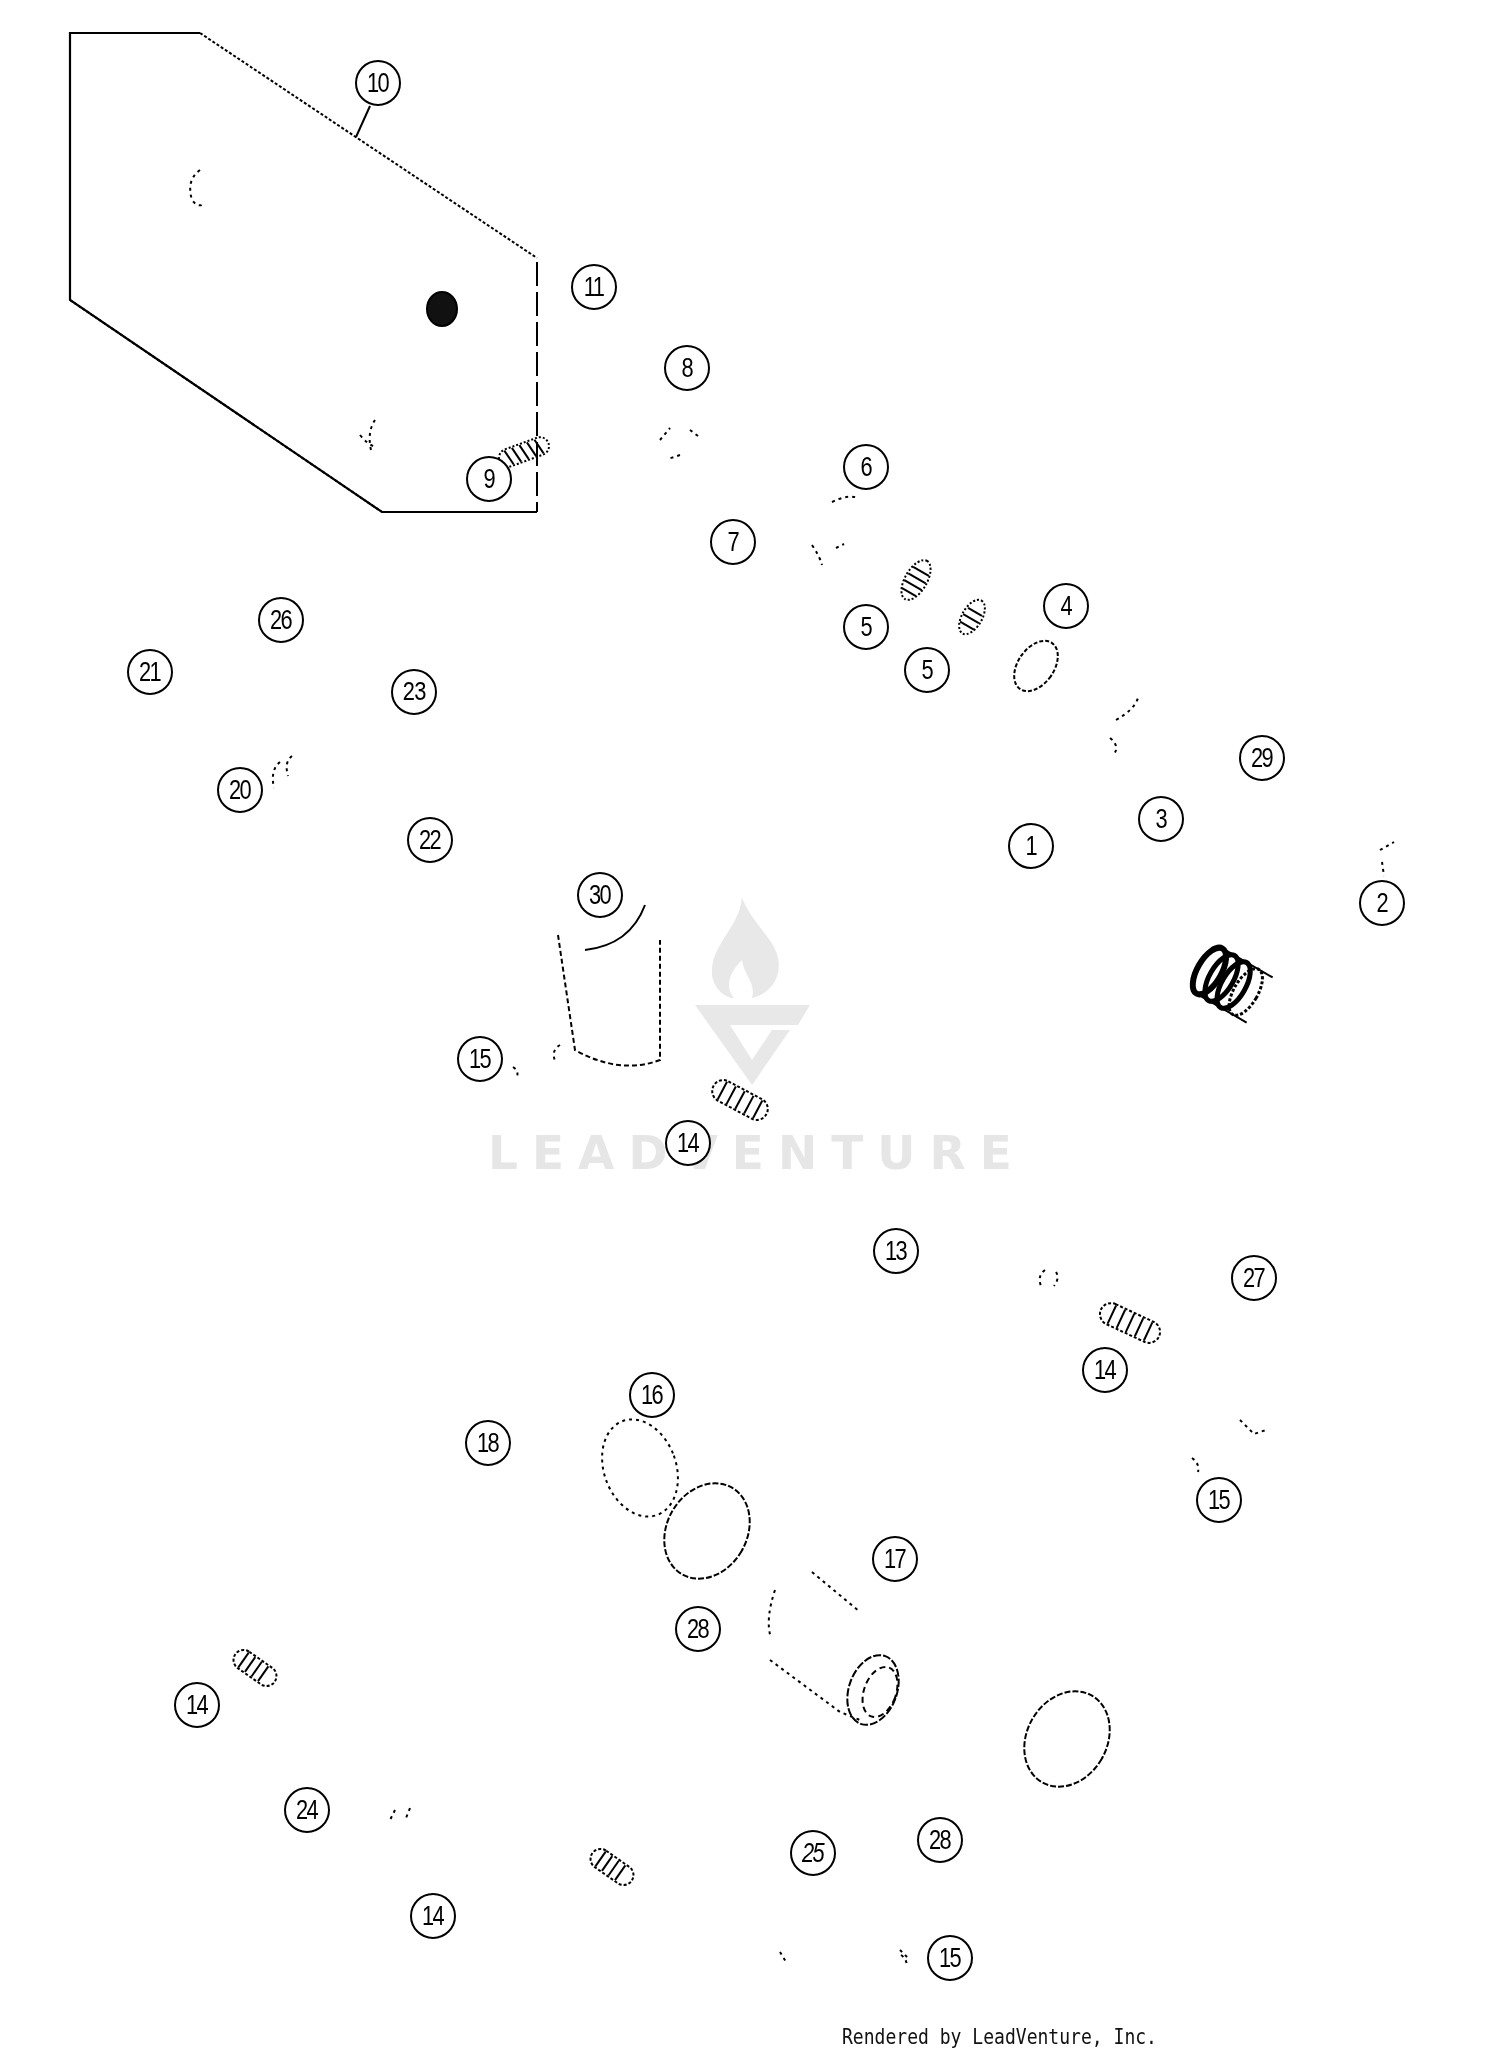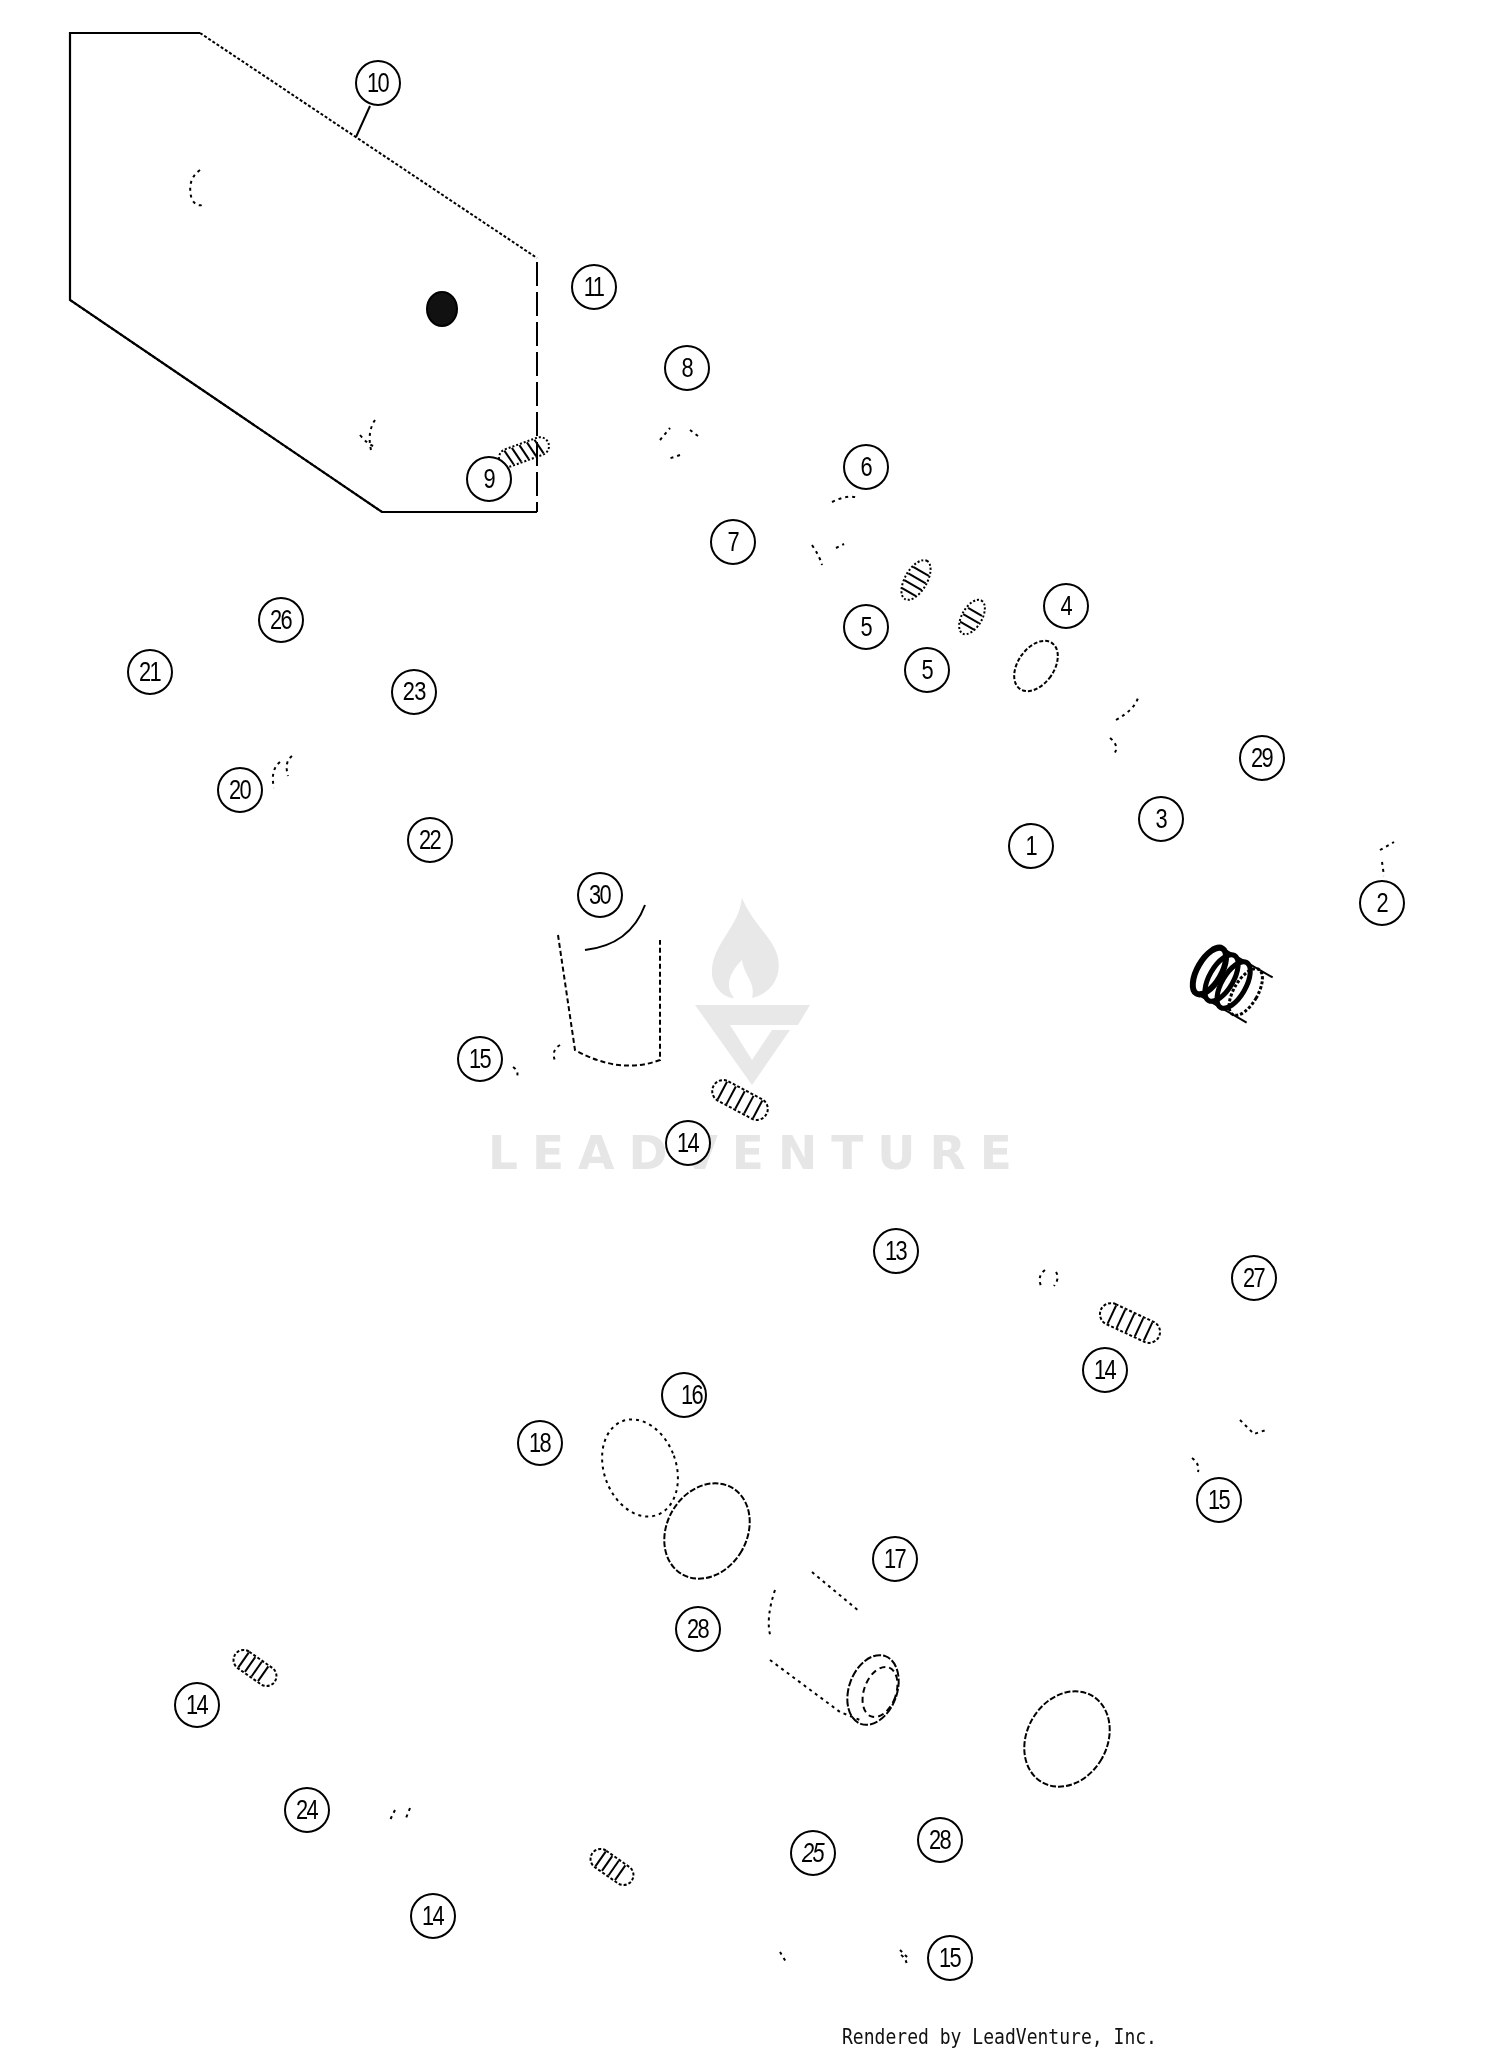--- a/index.html
+++ b/index.html
@@ -222,24 +222,24 @@
     </div>
   <div class="callout" style="left:1254px;top:1278px;">
       <span>27</span>
     </div>
   <div class="callout" style="left:1105px;top:1370px;">
       <span>14</span>
     </div>
   <div class="callout" style="left:1219px;top:1500px;">
       <span>15</span>
     </div>
-  <div class="callout" style="left:540px;top:1443px;">
+  <div class="callout" style="left:488px;top:1443px;">
       <span>18</span>
     </div>
-  <div class="callout" style="left:684px;top:1395px;justify-content:flex-end;">
+  <div class="callout" style="left:652px;top:1395px;">
       <span>16</span>
     </div>
   <div class="callout" style="left:895px;top:1559px;">
       <span>17</span>
     </div>
   <div class="callout" style="left:698px;top:1629px;">
       <span>28</span>
     </div>
   <div class="callout" style="left:940px;top:1840px;">
       <span>28</span>

